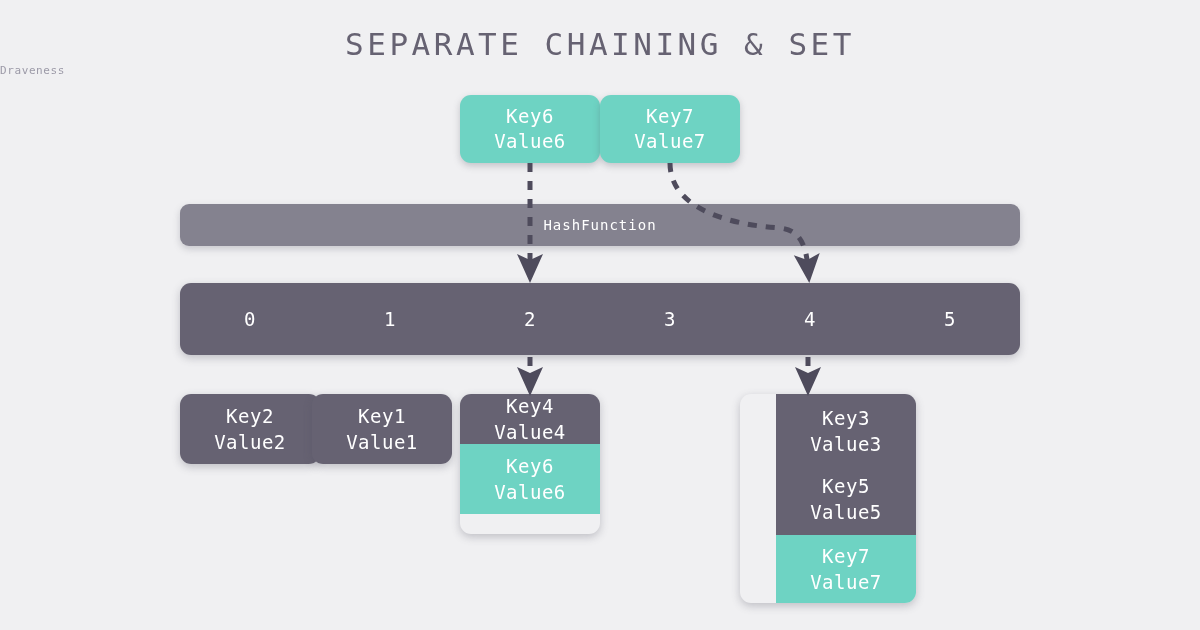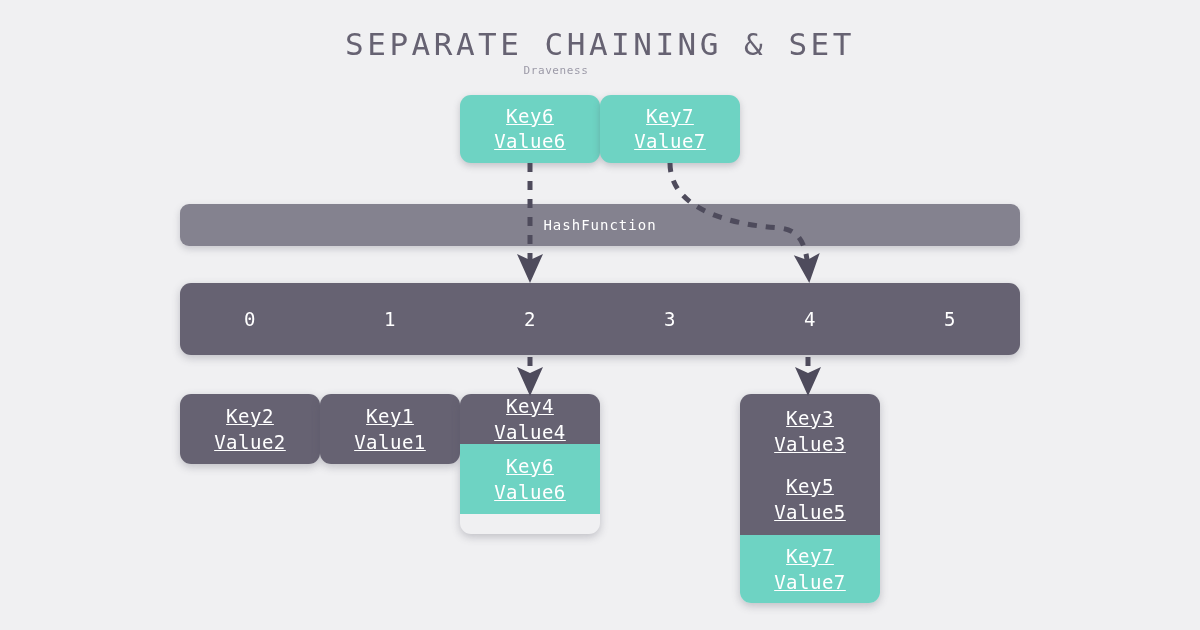--- a/index.html
+++ b/index.html
@@ -30,21 +30,20 @@
     font-size: 31px;
     letter-spacing: 3.5px;
     color: #666272;
     font-family: "DejaVu Sans Mono", "Liberation Mono", monospace;
     white-space: nowrap;
   }
   #subtitle {
     position: absolute;
     left: 0; top: 64px;
     width: 1112px;
-    text-align: center;
     font-size: 11px;
     letter-spacing: 0.6px;
     color: #9c9aa8;
     font-family: "DejaVu Sans Mono", "Liberation Mono", monospace;
   }
 
   
   .box {
     position: absolute;
     box-sizing: border-box;
@@ -56,21 +55,21 @@
     justify-content: center;
     color: #ffffff;
     font-size: 19px;
     line-height: 25px;
     letter-spacing: 0.5px;
     text-align: center;
     font-family: "DejaVu Sans Mono", "Liberation Mono", monospace;
   }
   .teal { background: #6ed3c3; }
 
-  .entry-line { display: block; white-space: nowrap; text-decoration: underline; }
+  .entry-line { display: block; white-space: nowrap; }
 
   
   .input-box { height: 68px; }
 
   
   #hashbar {
     position: absolute;
     left: 180px; top: 204px;
     width: 840px; height: 42px;
     background: #84828f;
@@ -183,39 +182,39 @@
     </div>
   </div>
 
   <div class="chain" style="left:180px; top:394px; width:140px; height:70px;">
     <div class="chain-seg seg-dark" style="height:70px;">
       <span class="entry-line">Key2</span>
       <span class="entry-line">Value2</span>
     </div>
   </div>
 
-  <div class="chain" style="left:320px; top:394px; width:140px; height:70px;">
+  <div class="chain" style="left:312px; top:394px; width:140px; height:70px;">
     <div class="chain-seg seg-dark" style="height:70px;">
       <span class="entry-line">Key1</span>
       <span class="entry-line">Value1</span>
     </div>
   </div>
 
   <div class="chain" style="left:460px; top:394px; width:140px; height:140px;">
     <div class="chain-seg seg-dark" style="height:50px;">
       <span class="entry-line">Key4</span>
       <span class="entry-line">Value4</span>
     </div>
     <div class="chain-seg seg-teal" style="height:70px;">
       <span class="entry-line">Key6</span>
       <span class="entry-line">Value6</span>
     </div>
   </div>
 
-  <div class="chain" style="left:740px; top:394px; width:140px; height:209px;">
+  <div class="chain" style="left:740px; top:394px; width:140px; height:209px;padding-left:36px;">
     <div class="chain-seg seg-dark" style="height:141px;">
       <span class="entry-line">Key3</span>
       <span class="entry-line">Value3</span>
       <span class="entry-gap"></span>
       <span class="entry-line">Key5</span>
       <span class="entry-line">Value5</span>
     </div>
     <div class="chain-seg seg-teal" style="height:68px;">
       <span class="entry-line">Key7</span>
       <span class="entry-line">Value7</span>

